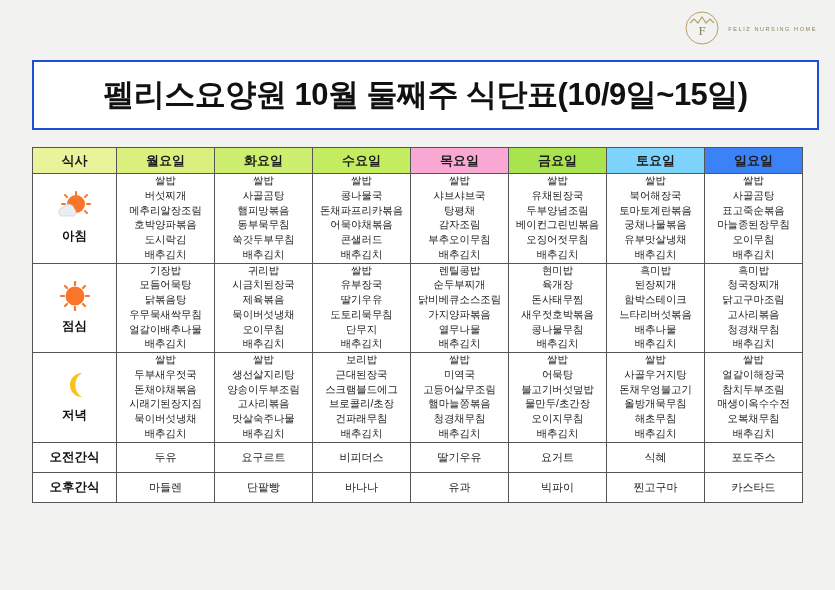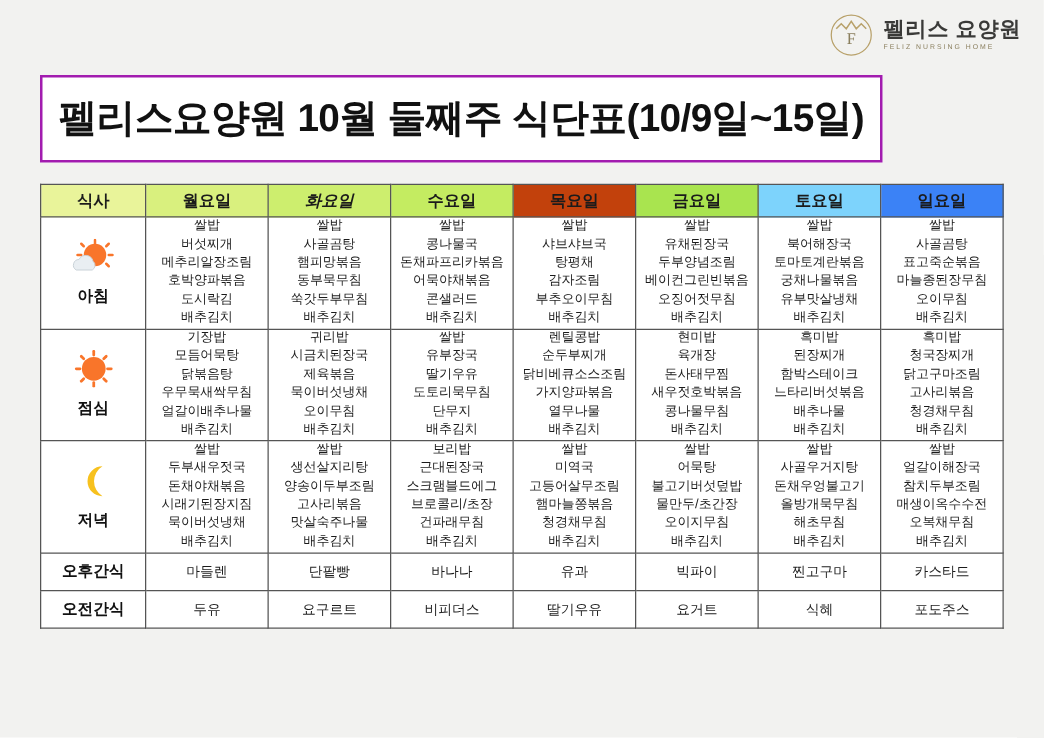--- a/index.html
+++ b/index.html
@@ -47,24 +47,24 @@
     color: #8a7f5e;
     letter-spacing: 1.6px;
     margin-top: 2px;
   }
 
   
   .title-banner {
     position: absolute;
     left: 32px;
     top: 60px;
-    width: 674px;
+    width: 787px;
     height: 70px;
     background: #ffffff;
-    border: 2px solid #a21caf;
+    border: 2px solid #1d4ed8;
     display: flex;
     align-items: center;
     justify-content: center;
   }
   .title-text {
     font-size: 31px;
     font-weight: bold;
     color: #111111;
     letter-spacing: -0.5px;
     white-space: nowrap;
@@ -87,23 +87,23 @@
     padding: 0;
   }
   thead th {
     height: 26px;
     font-size: 13px;
     font-weight: bold;
     color: #1b1b1b;
   }
   th.head-meal { background: #e9f49a; width: 84px; }
   th.head-mon  { background: #d9f07e; }
-  th.head-tue  { background: #cdee6e; font-style: italic; }
+  th.head-tue  { background: #cdee6e; }
   th.head-wed  { background: #c4ec61; }
-  th.head-thu  { background: #c2410c; }
+  th.head-thu  { background: #f9a8d4; }
   th.head-fri  { background: #a9e44f; }
   th.head-sat  { background: #7dd3fc; }
   th.head-sun  { background: #3b82f6; }
 
   td.meal-label {
     background: #ffffff;
     width: 84px;
   }
   .meal-cell-inner {
     display: flex;
@@ -144,21 +144,20 @@
 
   <div class="logo">
     <span class="logo-mark">
       <svg width="36" height="36" viewBox="0 0 36 36">
         <circle cx="18" cy="18" r="16" fill="none" stroke="#b8a16a" stroke-width="1"></circle>
         <path d="M6 13 L10 9 L14 13 L18 7 L22 13 L26 9 L30 13" fill="none" stroke="#b8a16a" stroke-width="1.2"></path>
         <text x="18" y="25" font-size="13" font-family="Liberation Serif, serif" fill="#8a7f5e" text-anchor="middle">F</text>
       </svg>
     </span>
     <span class="logo-text">
-      <span class="logo-title">펠리스 요양원</span>
       <span class="logo-sub">FELIZ NURSING HOME</span>
     </span>
   </div>
 
   <div class="title-banner">
     <span class="title-text">펠리스요양원 10월 둘째주 식단표(10/9일~15일)</span>
   </div>
 
   <table class="menu">
     <colgroup>
@@ -395,35 +394,35 @@
           <td class="dishes">
             <span class="dish-line">쌀밥</span>
             <span class="dish-line">얼갈이해장국</span>
             <span class="dish-line">참치두부조림</span>
             <span class="dish-line">매생이옥수수전</span>
             <span class="dish-line">오복채무침</span>
             <span class="dish-line">배추김치</span>
           </td>
         </tr>
         <tr>
+          <td class="snack-label">오전간식</td>
+          <td class="snack">두유</td>
+          <td class="snack">요구르트</td>
+          <td class="snack">비피더스</td>
+          <td class="snack">딸기우유</td>
+          <td class="snack">요거트</td>
+          <td class="snack">식혜</td>
+          <td class="snack">포도주스</td>
+        </tr>
+        <tr>
           <td class="snack-label">오후간식</td>
           <td class="snack">마들렌</td>
           <td class="snack">단팥빵</td>
           <td class="snack">바나나</td>
           <td class="snack">유과</td>
           <td class="snack">빅파이</td>
           <td class="snack">찐고구마</td>
           <td class="snack">카스타드</td>
         </tr>
-        <tr>
-          <td class="snack-label">오전간식</td>
-          <td class="snack">두유</td>
-          <td class="snack">요구르트</td>
-          <td class="snack">비피더스</td>
-          <td class="snack">딸기우유</td>
-          <td class="snack">요거트</td>
-          <td class="snack">식혜</td>
-          <td class="snack">포도주스</td>
-        </tr>
       </tbody>
   </table>
 
 </div>
 
 </body></html>

